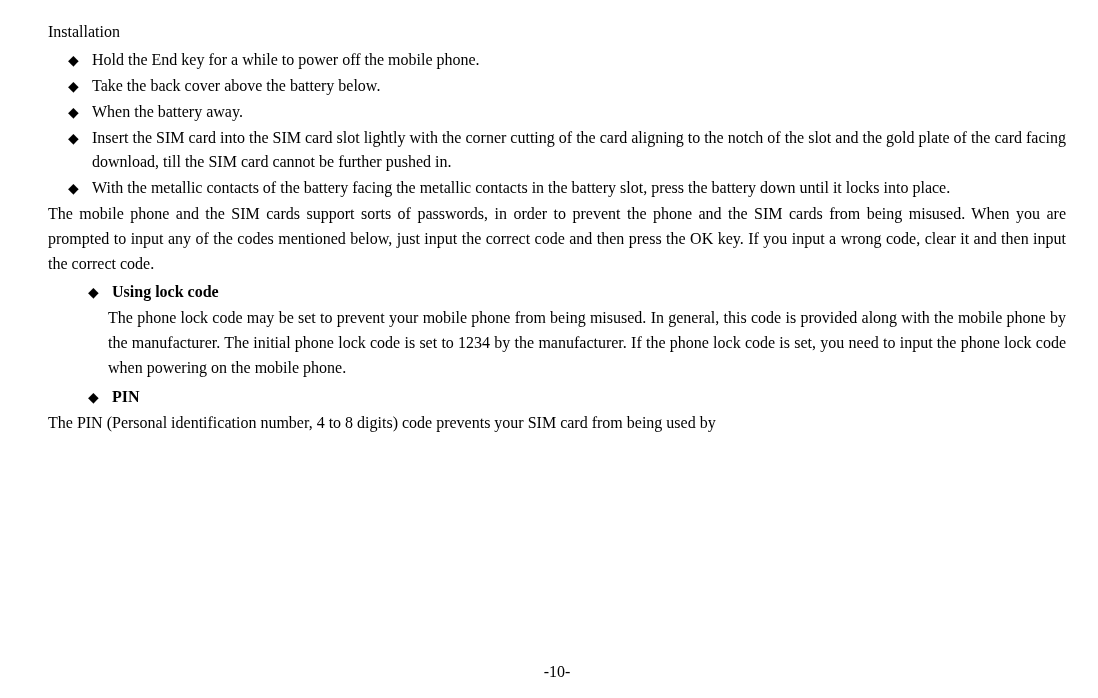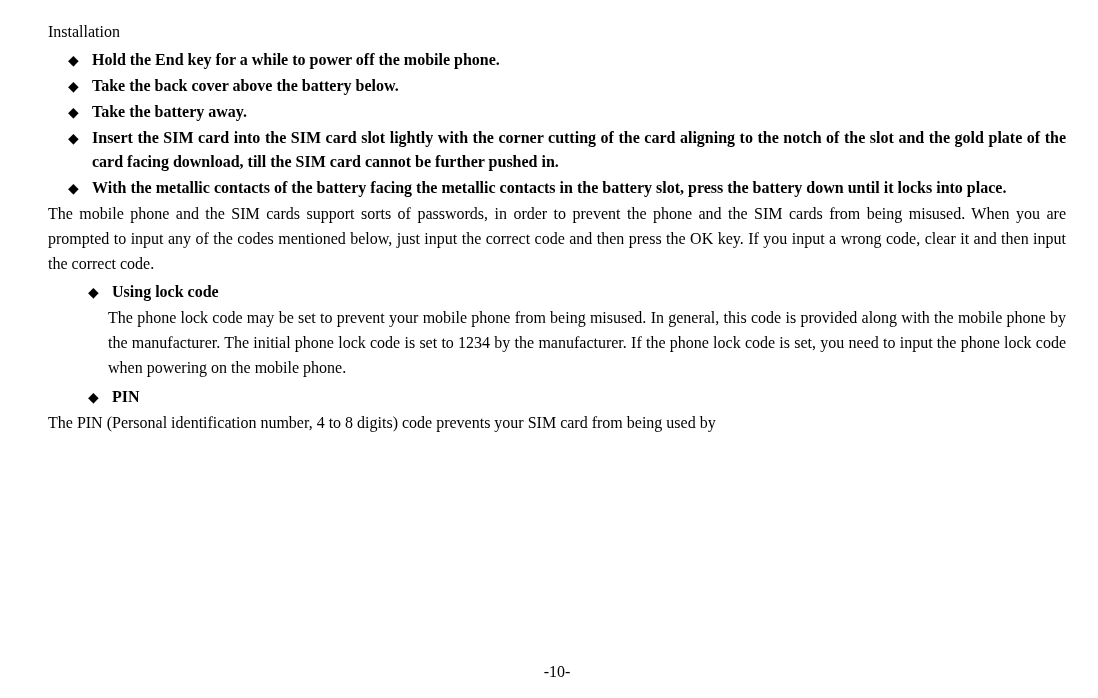--- a/index.html
+++ b/index.html
@@ -48,21 +48,20 @@
       display: inline-block;
       min-width: 18px;
       margin-right: 6px;
       margin-top: 2px;
       font-size: 14px;
     }
 
     .bullet-item .item-text {
       flex: 1;
       text-align: justify;
-      font-weight: bold;
     }
 
     .subsection {
       padding-left: 40px;
       margin-top: 4px;
       margin-bottom: 4px;
     }
 
     .subsection-title {
       font-weight: bold;
@@ -127,21 +126,21 @@
       <span class="item-text">Hold the End key for a while to power off the mobile phone.</span>
     </div>
 
     <div class="bullet-item">
       <span class="diamond">◆</span>
       <span class="item-text">Take the back cover above the battery below.</span>
     </div>
 
     <div class="bullet-item">
       <span class="diamond">◆</span>
-      <span class="item-text">Take the battery away.</span>
+      <span class="item-text">When the battery away.</span>
     </div>
 
     <div class="bullet-item">
       <span class="diamond">◆</span>
       <span class="item-text">Insert the SIM card into the SIM card slot lightly with the corner cutting of the card aligning to the notch of the slot and the gold plate of the card facing download, till the SIM card cannot be further pushed in.</span>
     </div>
 
     <div class="bullet-item">
       <span class="diamond">◆</span>
       <span class="item-text">With the metallic contacts of the battery facing the metallic contacts in the battery slot, press the battery down until it locks into place.</span>

